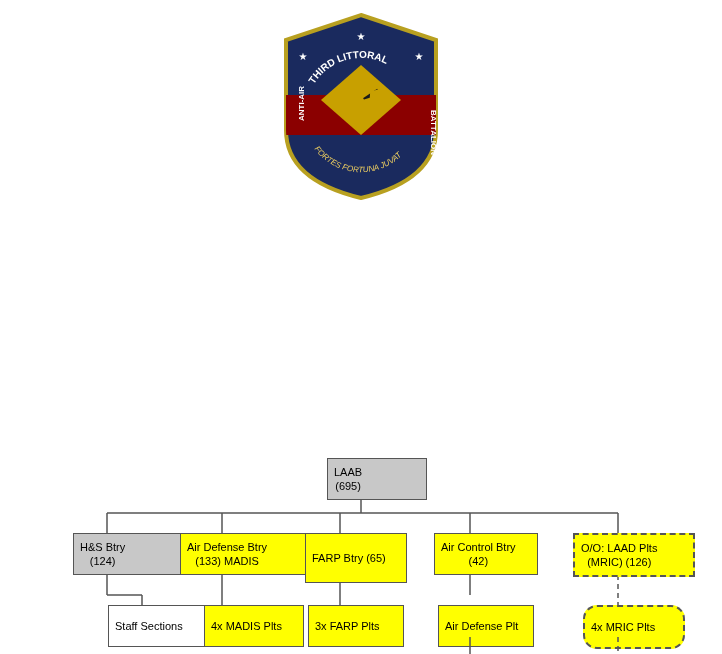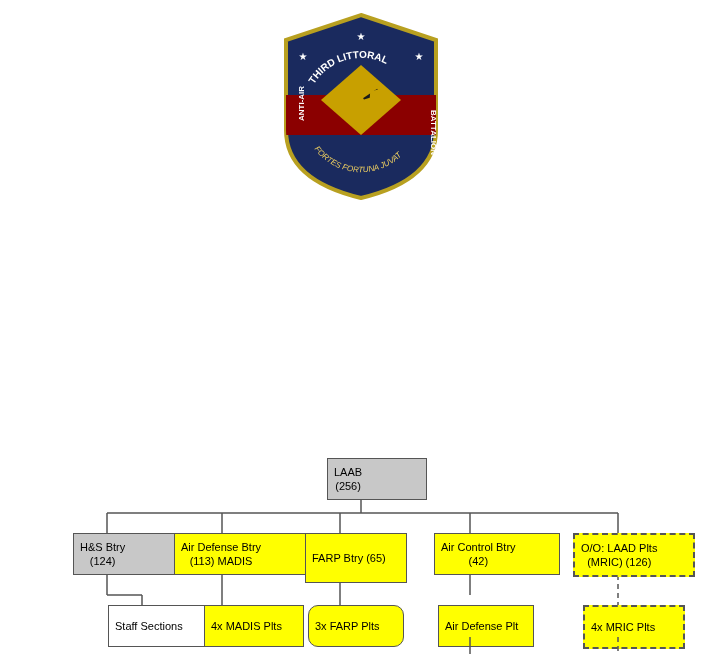--- a/index.html
+++ b/index.html
@@ -143,73 +143,73 @@
 
     <line x1="470" y1="520" x2="470" y2="530" stroke="#555" stroke-width="1.5"></line>
 
     <line x1="618" y1="365" x2="618" y2="395" stroke="#555" stroke-width="1.5" stroke-dasharray="5,4"></line>
 
   </svg>
 
   <div class="box box-gray" style="left:311px; top:248px; width:100px; height:38px;">
     <div>
       <div>LAAB</div>
-      <div>(256)</div>
+      <div>(695)</div>
     </div>
   </div>
 
   <div class="box box-gray" style="left:57px; top:323px; width:116px; height:42px;">
     <div>
       <div>H&amp;S Btry</div>
       <div>(124)</div>
     </div>
   </div>
 
   <div class="box box-white" style="left:92px; top:395px; width:100px; height:32px;">
     <div>Staff Sections</div>
   </div>
 
-  <div class="box box-yellow" style="left:158px; top:323px; width:140px; height:42px;">
+  <div class="box box-yellow" style="left:164px; top:323px; width:140px; height:42px;">
     <div>
       <div>Air Defense Btry</div>
-      <div>(113) MADIS</div>
+      <div>(133) MADIS</div>
     </div>
   </div>
 
   <div class="box box-yellow" style="left:188px; top:395px; width:100px; height:41px;">
     <div>4x MADIS Plts</div>
   </div>
 
   <div class="box box-yellow" style="left:289px; top:323px; width:102px; height:50px;">
     <div>FARP Btry (65)</div>
   </div>
 
-  <div class="box box-yellow" style="left:292px; top:395px; width:96px; height:39px;border-radius:10px;">
+  <div class="box box-yellow" style="left:292px; top:395px; width:96px; height:39px;">
     <div>3x FARP Plts</div>
   </div>
 
-  <div class="box box-yellow" style="left:418px; top:323px; width:126px; height:42px;">
+  <div class="box box-yellow" style="left:418px; top:323px; width:104px; height:42px;">
     <div>
       <div>Air Control Btry</div>
       <div>(42)</div>
     </div>
   </div>
 
   <div class="box box-yellow" style="left:422px; top:395px; width:96px; height:32px;">
     <div>Air Defense Plt</div>
   </div>
 
   <div class="box box-dashed" style="left:557px; top:323px; width:122px; height:42px;">
     <div>
       <div>O/O: LAAD Plts</div>
       <div>(MRIC) (126)</div>
     </div>
   </div>
 
-  <div class="box box-dashed" style="left:567px; top:395px; width:102px; height:28px;">
+  <div class="box box-dashed" style="left:567px; top:395px; width:102px; height:28px;border-radius:14px;">
     <div>4x MRIC Plts</div>
   </div>
 
   <svg class="connectors" style="position:absolute;top:0;left:0;pointer-events:none;" width="722" height="654">
 
     <line x1="470" y1="427" x2="470" y2="458" stroke="#555" stroke-width="1.5"></line>
     <line x1="470" y1="490" x2="470" y2="530" stroke="#555" stroke-width="1.5"></line>
 
     <line x1="618" y1="427" x2="618" y2="460" stroke="#555" stroke-width="1.5" stroke-dasharray="5,4"></line>
 

